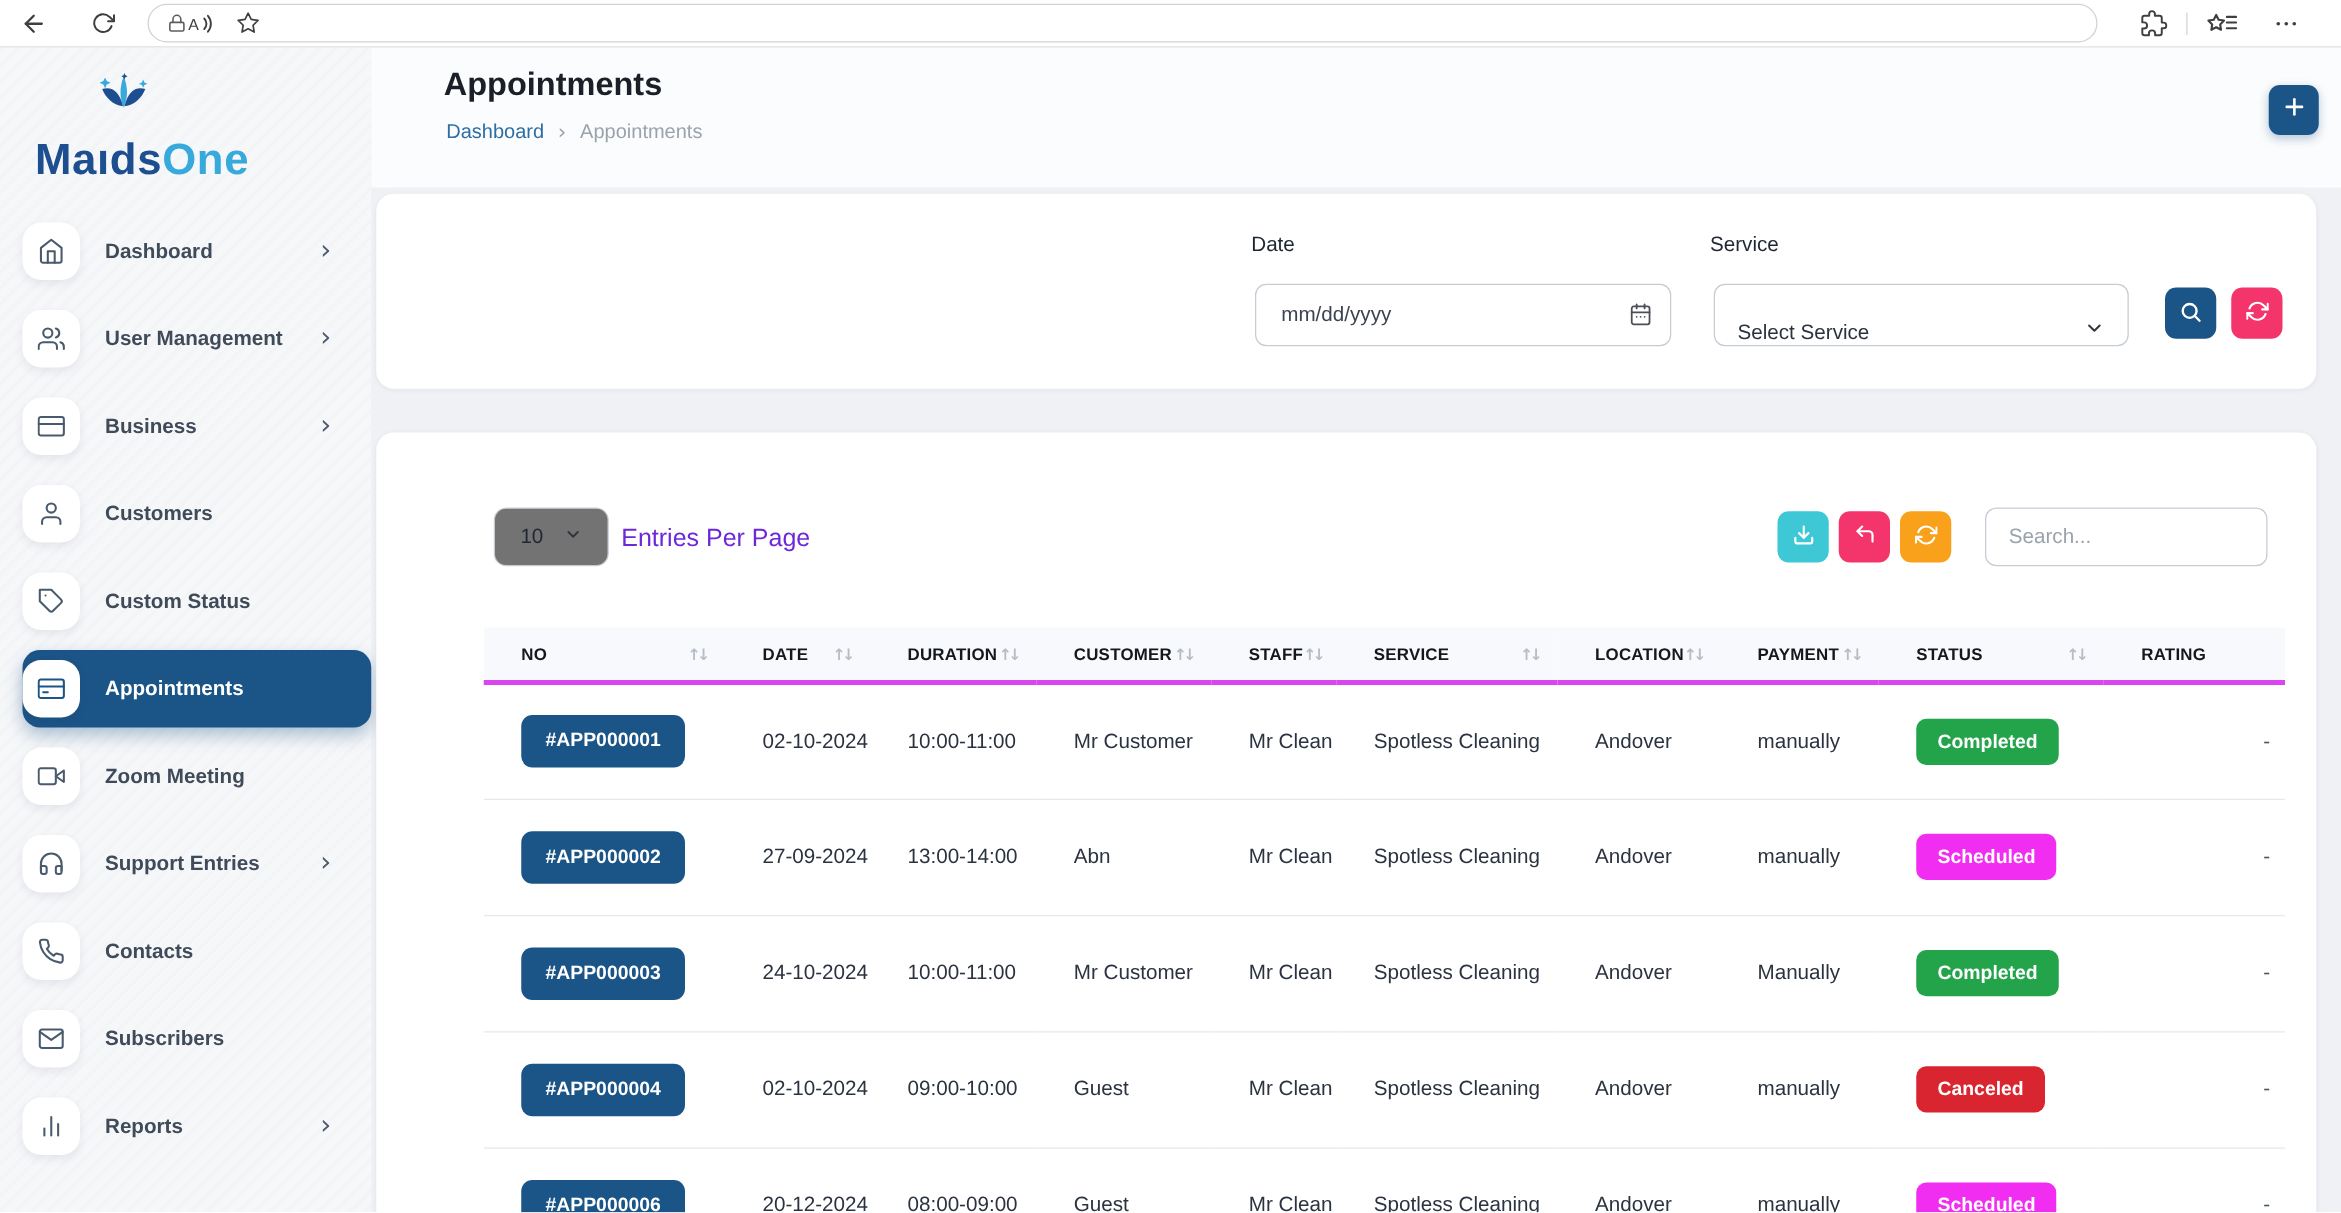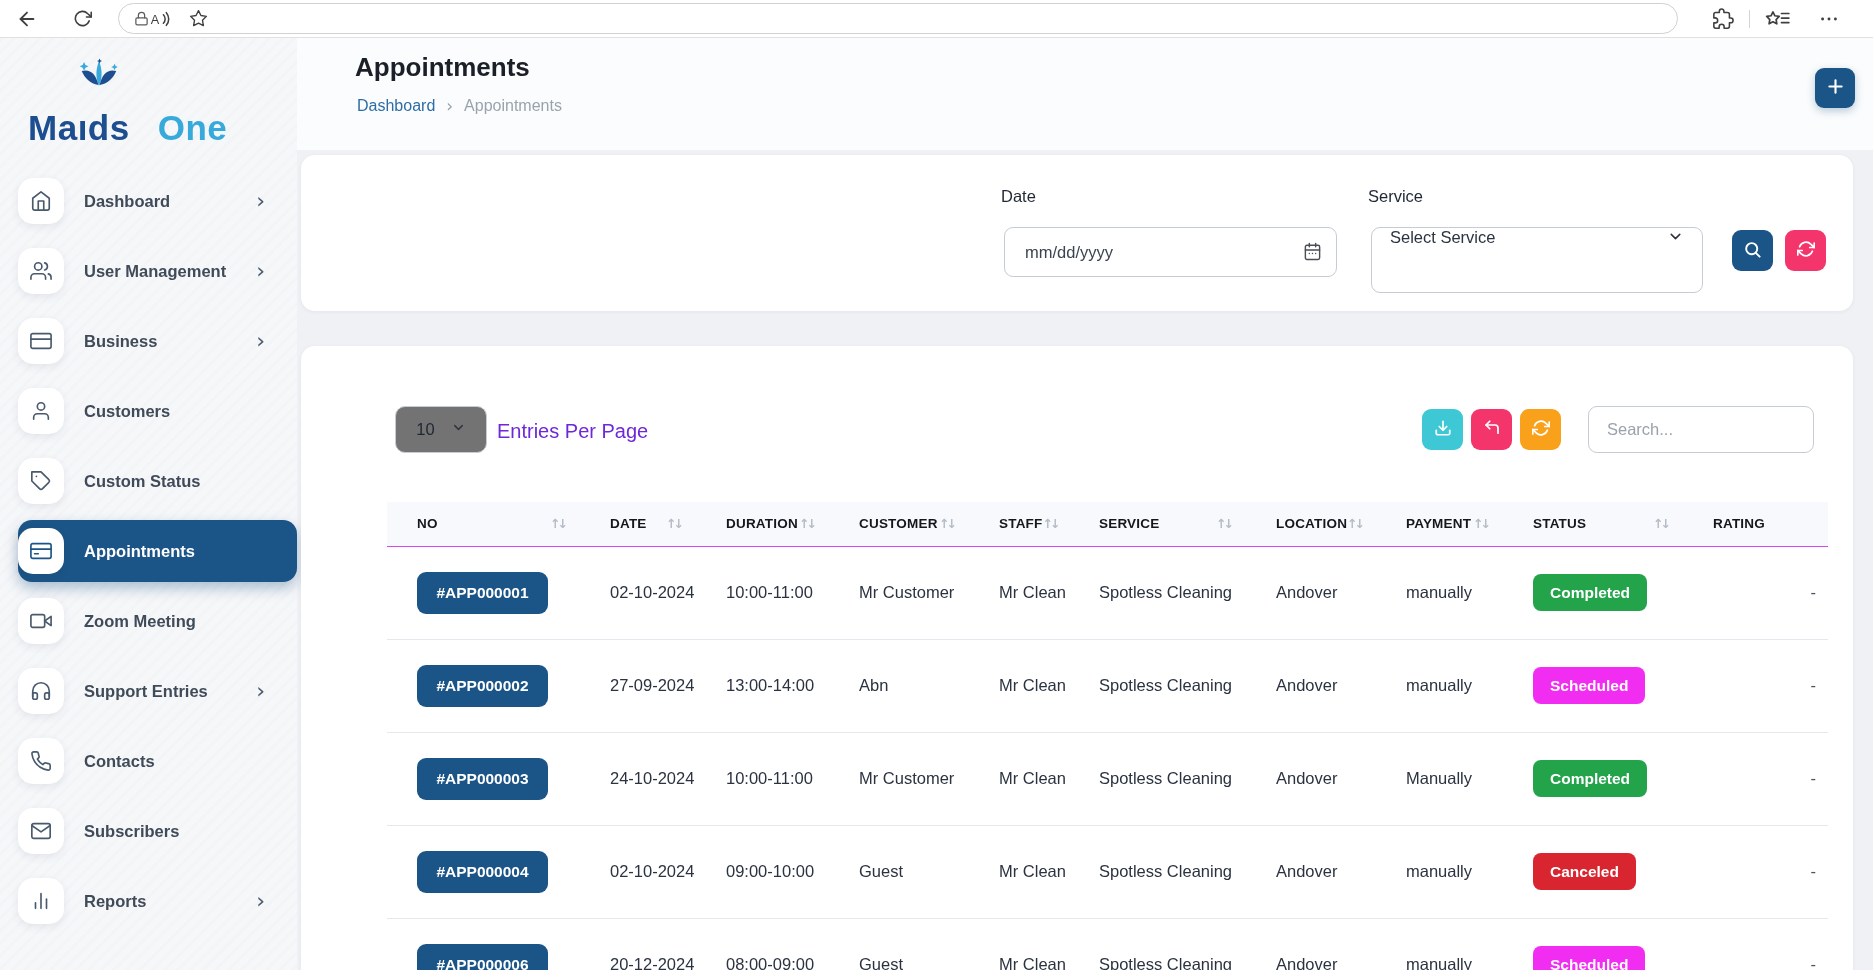--- a/index.html
+++ b/index.html
@@ -30,21 +30,21 @@
   
   .app { position:absolute; top:38px; left:0; width:1873px; height:932px; display:flex;
          overflow:hidden; background:#eff1f5; }
 
   
   .sidebar { width:297px; flex-shrink:0; position:relative; background:#f6f7f9;
              background-image:repeating-linear-gradient(135deg, rgba(90,110,140,0.018) 0 3px, transparent 3px 9px); }
   .logo { position:absolute; top:24px; left:28px; width:230px; height:90px; }
   .logo-text { position:absolute; bottom:4px; left:0; font-size:35px; font-weight:800; letter-spacing:0.5px; white-space:nowrap; }
   .logo-dark { color:#1d4e90; }
-  .logo-light { color:#38a9db;margin-left:28px; }
+  .logo-light { color:#38a9db; }
   .plume { position:absolute; left:48px; top:-4px; }
   .menu { position:absolute; top:128px; left:0; right:0; display:flex; flex-direction:column; }
   .menu-item { height:62px; margin:4px 0 4px 18px; margin-right:10px; display:flex; align-items:center;
                border-radius:14px; cursor:pointer; }
   .menu-item .ibox { width:46px; height:46px; border-radius:15px; background:#fff; flex-shrink:0;
                      box-shadow:0 3px 8px rgba(40,60,90,0.09); display:flex; align-items:center; justify-content:center;
                      color:#4a5a6d; margin-right:20px; }
   .menu-item .ibox svg { width:22px; height:22px; }
   .menu-item .mlabel { font-size:16.5px; font-weight:600; color:#404b59; white-space:nowrap; }
   .menu-item .mchev { margin-left:auto; margin-right:22px; font-family:"DejaVu Sans", sans-serif;
@@ -69,22 +69,22 @@
   .card { position:absolute; background:#fff; border-radius:14px; box-shadow:0 1px 4px rgba(30,40,60,0.06); }
   .filter-card { left:4px; top:117px; width:1552px; height:156px; }
   .f-label { position:absolute; font-size:16.5px; color:#1f2733; top:32px; }
   .lbl-date { left:700px; }
   .lbl-service { left:1067px; }
   .date-wrap { position:absolute; left:703px; top:72px; width:333px; height:50px; }
   .date-input { width:100%; height:100%; border:1px solid #c6ccd4; border-radius:9px; padding:0 44px 0 20px;
                 font-size:16.5px; font-family:inherit; color:#2b3340; outline:none; }
   .date-input::placeholder { color:#3b4450; opacity:1; }
   .date-cal-ic { position:absolute; right:15px; top:15px; color:#4a4f57; pointer-events:none; }
-  .service-select { position:absolute; left:1070px; top:72px; width:332px; height:66px; border:1px solid #c6ccd4;
-                    border-radius:9px; display:flex; align-items:flex-start; padding:0 18px; font-size:16.5px;
+  .service-select { position:absolute; left:1070px; top:72px; width:332px; height:50px; border:1px solid #c6ccd4;
+                    border-radius:9px; display:flex; align-items:flex-end; padding:0 18px; font-size:16.5px;
                     color:#2b3340; cursor:pointer; background:#fff; }
   .service-select .chev { margin-left:auto; color:#30363e; }
   .sq-btn { position:absolute; width:41px; height:41px; border-radius:9px; display:flex; align-items:center;
             justify-content:center; color:#fff; cursor:pointer; border:none; }
   .filter-search-btn { left:1431px; top:75px; background:var(--navy); }
   .filter-reset-btn { left:1484px; top:75px; background:var(--pink); }
 
   .table-card { left:4px; top:308px; width:1552px; height:700px; }
   .pp-select { position:absolute; left:94px; top:60px; width:92px; height:47px; border:1px solid #c6ccd4;
                border-radius:10px; display:flex; align-items:center; justify-content:center; gap:16px;
@@ -92,21 +92,21 @@
   .pp-select .chev { color:#30363e; }
   .pp-label { position:absolute; left:196px; top:74px; font-size:20px; color:#6d28d9; }
   .dl-btn { left:1121px; top:63px; background:var(--teal); }
   .undo-btn { left:1170px; top:63px; background:var(--pink); }
   .refresh-btn { left:1219px; top:63px; background:var(--orange); }
   .tbl-search { position:absolute; left:1287px; top:60px; width:226px; height:47px; border:1px solid #c6ccd4;
                 border-radius:9px; padding:12px 18px; font-size:16.5px; font-family:inherit; color:#2b3340; outline:none; }
   .tbl-search::placeholder { color:#9aa2ac; opacity:1; }
 
   table.data { position:absolute; left:86px; top:156px; width:1441px; table-layout:fixed; border-collapse:collapse; }
-  thead th { height:44px; background:#f8f9fc; border-bottom:1px solid #d946ef; padding:0; }
+  thead th { height:44px; background:#f8f9fc; border-bottom:4px solid #d946ef; padding:0; }
   .hwrap { display:flex; align-items:center; justify-content:space-between; padding:0 12px 0 30px; }
   .hlabel { font-size:13.5px; font-weight:700; color:#14171c; letter-spacing:0.2px; white-space:nowrap; }
   .sort { font-family:"DejaVu Sans", sans-serif; font-size:12.5px; color:#b7bdc7; letter-spacing:-3px; padding-right:3px; }
   tbody td { height:93px; border-bottom:1px solid #e5e8ec; padding:0 6px 0 30px; font-size:16.5px;
              color:#2b3340; white-space:nowrap; overflow:hidden; }
   td.rating-cell { text-align:right; padding-right:12px; padding-left:0; color:#4b5563; }
   .no-badge { display:inline-block; width:131px; height:42px; line-height:42px; text-align:center;
               background:var(--navy); color:#fff; border-radius:9px; font-size:15.5px; font-weight:700; cursor:pointer; }
   .status-badge { display:inline-block; padding:0 17px; height:37px; line-height:37px; border-radius:8px;
                   color:#fff; font-size:15.5px; font-weight:700; }

